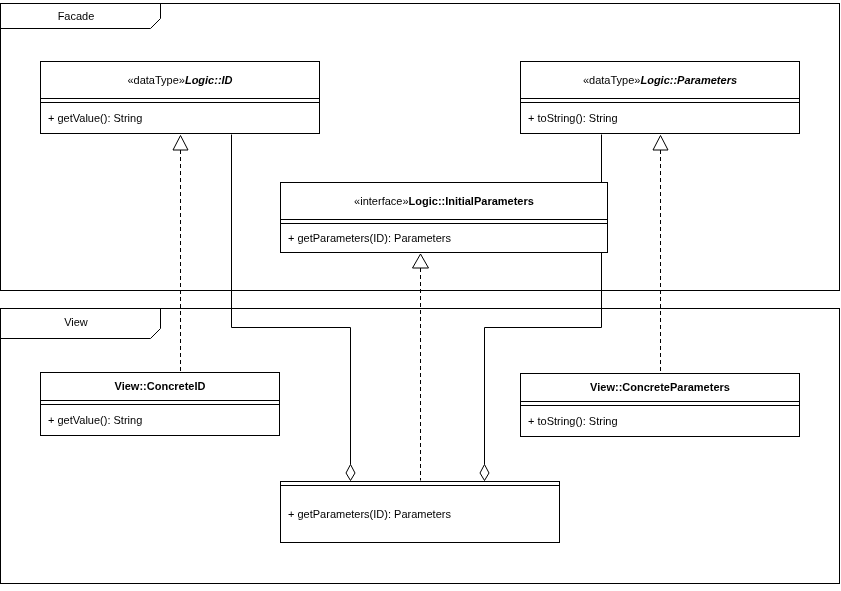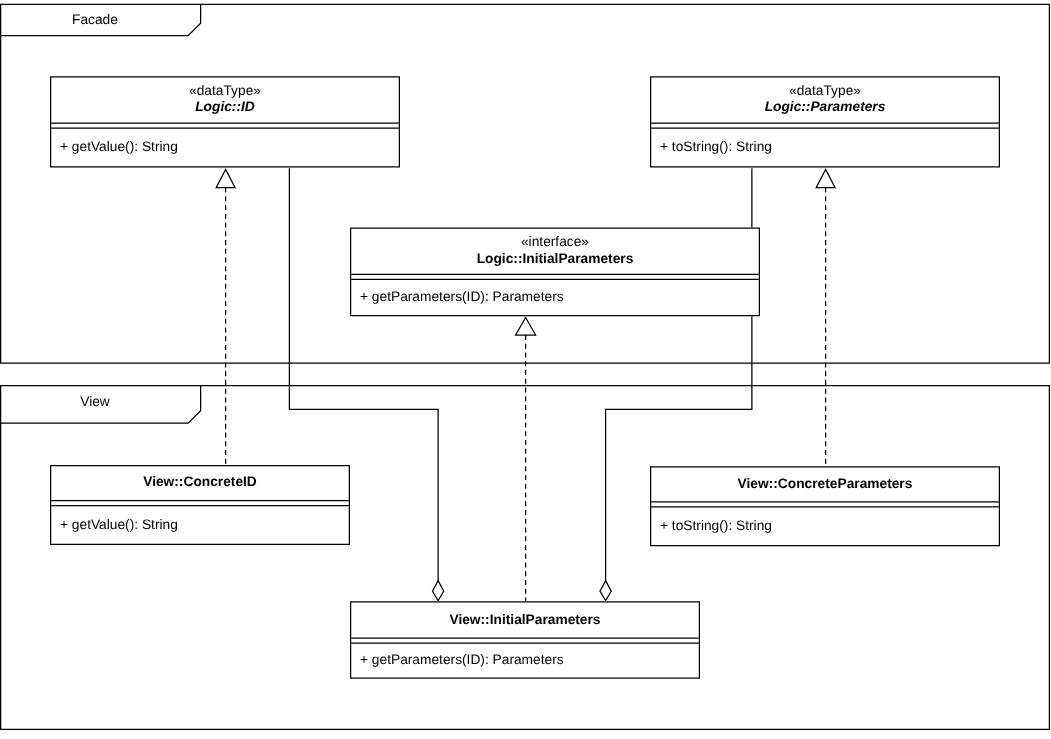--- a/index.html
+++ b/index.html
@@ -22,21 +22,21 @@
     border: 1px solid #000000;
     display: flex;
     flex-direction: column;
     font-size: 11px;
     line-height: 13px;
   }
   .cls-title {
     box-sizing: border-box;
     border-bottom: 1px solid #000000;
     display: flex;
-    flex-direction: column;
+    flex-direction: row;
     justify-content: center;
     align-items: center;
     text-align: center;
   }
   .cname { font-weight: bold; }
   .cname.italic { font-style: italic; }
   .cls-sep {
     box-sizing: border-box;
     height: 4px;
     border-bottom: 1px solid #000000;
@@ -169,22 +169,19 @@
     <div class="cls-title">
       <div class="cname">View::ConcreteParameters</div>
     </div>
     <div class="cls-sep"></div>
     <div class="cls-members">
       <div>+ toString(): String</div>
     </div>
   </div>
 
   <div class="cls" id="box-initial-parameters">
-    <div class="cls-title">
-      <div class="cname">View::InitialParameters</div>
-    </div>
     <div class="cls-sep"></div>
     <div class="cls-members">
       <div>+ getParameters(ID): Parameters</div>
     </div>
   </div>
 
 </div>
 
 </body></html>

